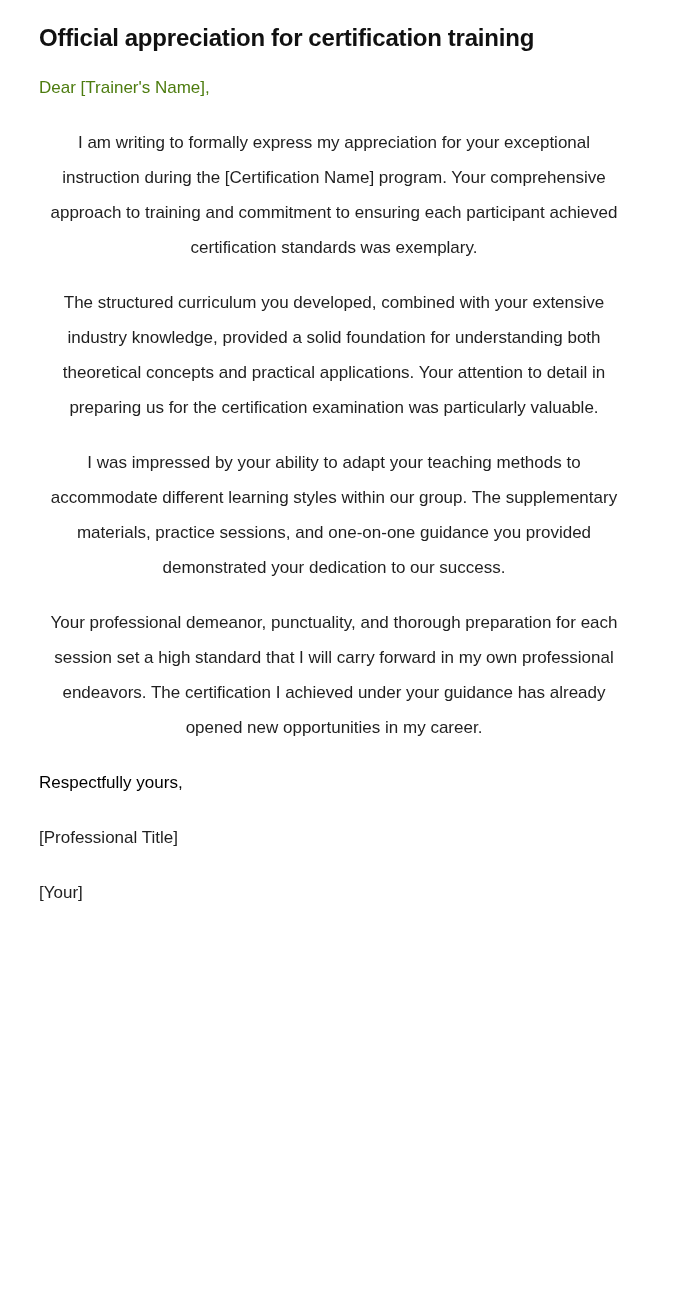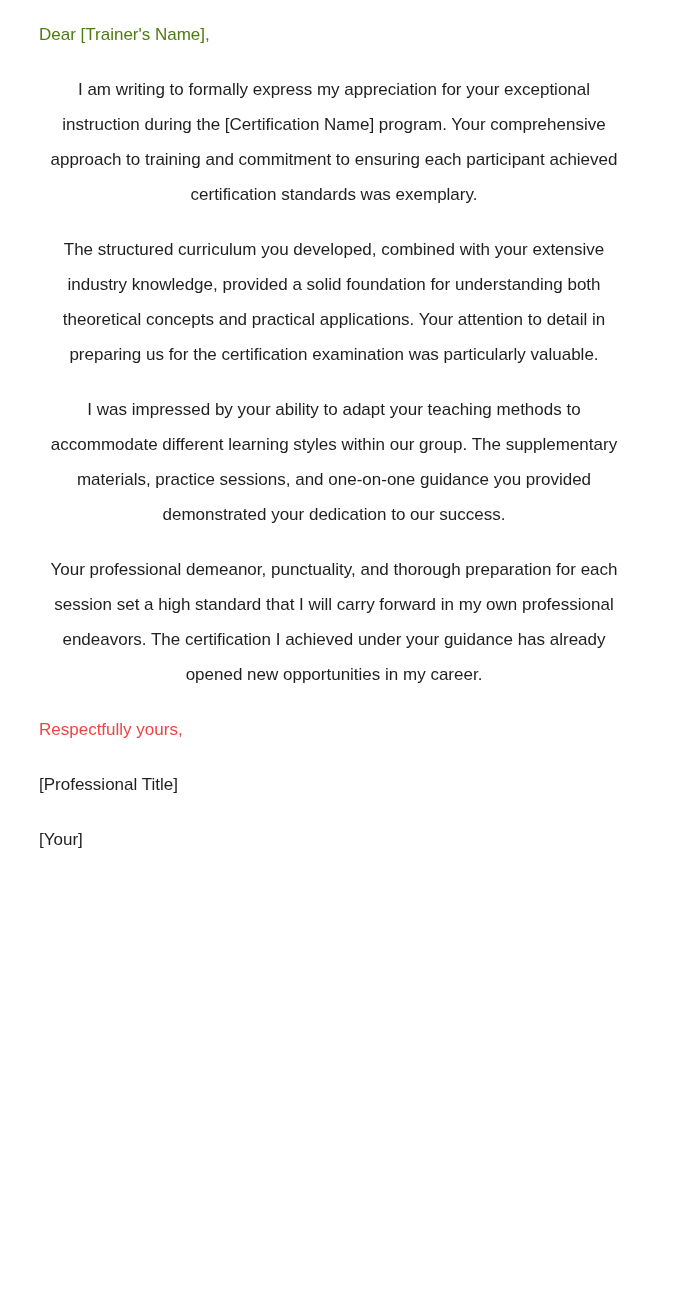--- a/index.html
+++ b/index.html
@@ -45,39 +45,40 @@
     line-height: 35px;
     color: #1f1f1f;
     font-weight: 400;
     text-align: center;
     max-width: 592px;
   }
   .closing {
     margin: 20px 0 0 0;
     font-size: 17px;
     line-height: 35px;
-    color: #ef4444;
+    color: #000000;
     font-weight: 400;
   }
   .signature-line {
     margin: 20px 0 0 0;
     font-size: 17px;
     line-height: 35px;
     color: #1f1f1f;
     font-weight: 400;
   }
   .signature-block {
     padding-bottom: 40px;
   }
 </style>
 </head>
 <body>
 
 <div class="document">
 
+  <h1 class="doc-title">Official appreciation for certification training</h1>
 
   <p class="salutation">Dear [Trainer's Name],</p>
 
   <p class="body-paragraph">I am writing to formally express my appreciation for your exceptional instruction during the [Certification Name] program. Your comprehensive approach to training and commitment to ensuring each participant achieved certification standards was exemplary.</p>
 
   <p class="body-paragraph">The structured curriculum you developed, combined with your extensive industry knowledge, provided a solid foundation for understanding both theoretical concepts and practical applications. Your attention to detail in preparing us for the certification examination was particularly valuable.</p>
 
   <p class="body-paragraph">I was impressed by your ability to adapt your teaching methods to accommodate different learning styles within our group. The supplementary materials, practice sessions, and one-on-one guidance you provided demonstrated your dedication to our success.</p>
 
   <p class="body-paragraph">Your professional demeanor, punctuality, and thorough preparation for each session set a high standard that I will carry forward in my own professional endeavors. The certification I achieved under your guidance has already opened new opportunities in my career.</p>

